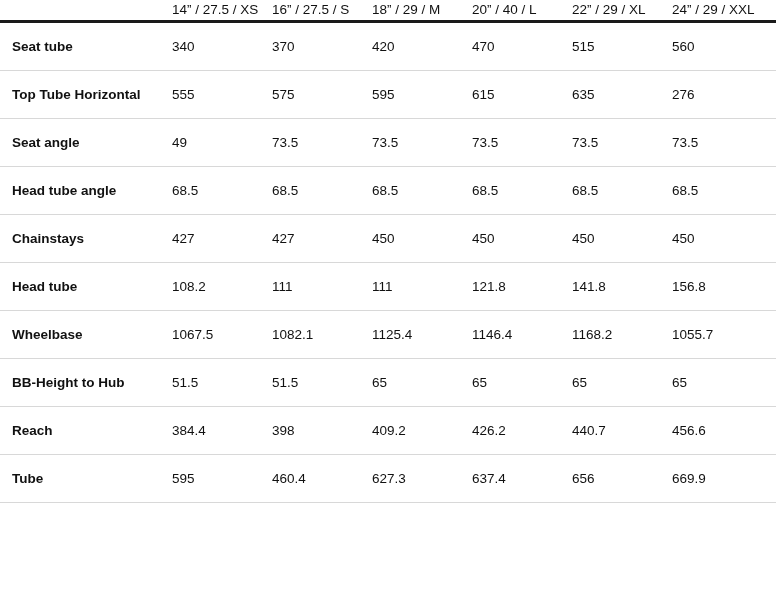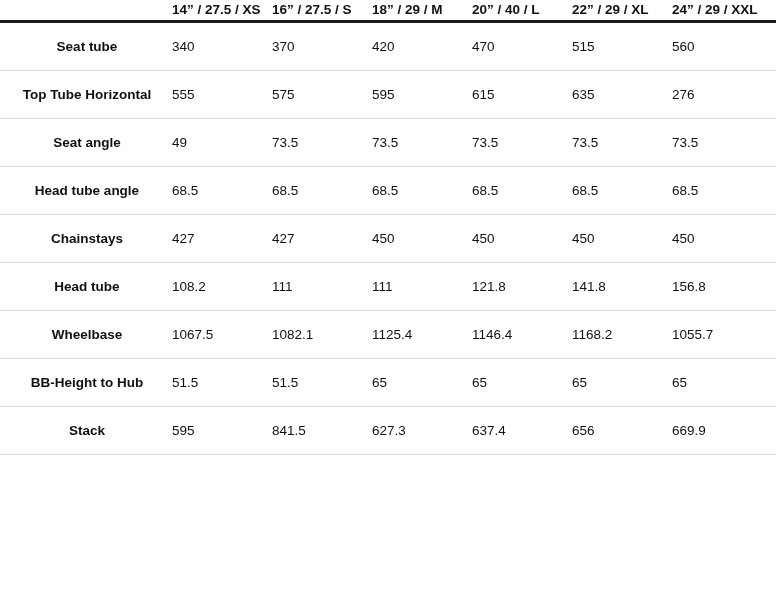--- a/index.html
+++ b/index.html
@@ -21,41 +21,40 @@
   }
   .geometry-table th,
   .geometry-table td {
     text-align: left;
     vertical-align: top;
     padding: 0;
   }
   
   thead th {
     font-size: 13.5px;
-    font-weight: bold;
+    font-weight: normal;
     color: #111111;
     line-height: 20px;
     padding: 0 8px 14px 0;
     border-bottom: 3px solid #1a1a1a;
   }
   thead th.col-label {
     padding-left: 12px;
   }
   
   tbody tr {
     border-bottom: 1px solid #d8d8d8;
   }
   tbody th.row-label {
     font-size: 13.5px;
     font-weight: bold;
     color: #111111;
     line-height: 19px;
     padding: 14px 10px 14px 12px;
     white-space: normal;
-    text-align: center;
   }
   tbody td.val {
     font-size: 13.5px;
     font-weight: normal;
     color: #111111;
     line-height: 19px;
     padding: 14px 8px 14px 0;
   }
   
   col.c-label { width: 172px; }
@@ -153,22 +152,31 @@
     <tr>
       <th class="row-label">BB-Height to Hub</th>
       <td class="val">51.5</td>
       <td class="val">51.5</td>
       <td class="val">65</td>
       <td class="val">65</td>
       <td class="val">65</td>
       <td class="val">65</td>
     </tr>
     <tr>
-      <th class="row-label">Stack</th>
+      <th class="row-label">Reach</th>
+      <td class="val">384.4</td>
+      <td class="val">398</td>
+      <td class="val">409.2</td>
+      <td class="val">426.2</td>
+      <td class="val">440.7</td>
+      <td class="val">456.6</td>
+    </tr>
+    <tr>
+      <th class="row-label">Tube</th>
       <td class="val">595</td>
-      <td class="val">841.5</td>
+      <td class="val">460.4</td>
       <td class="val">627.3</td>
       <td class="val">637.4</td>
       <td class="val">656</td>
       <td class="val">669.9</td>
     </tr>
   </tbody>
 </table>
 
 </body></html>

